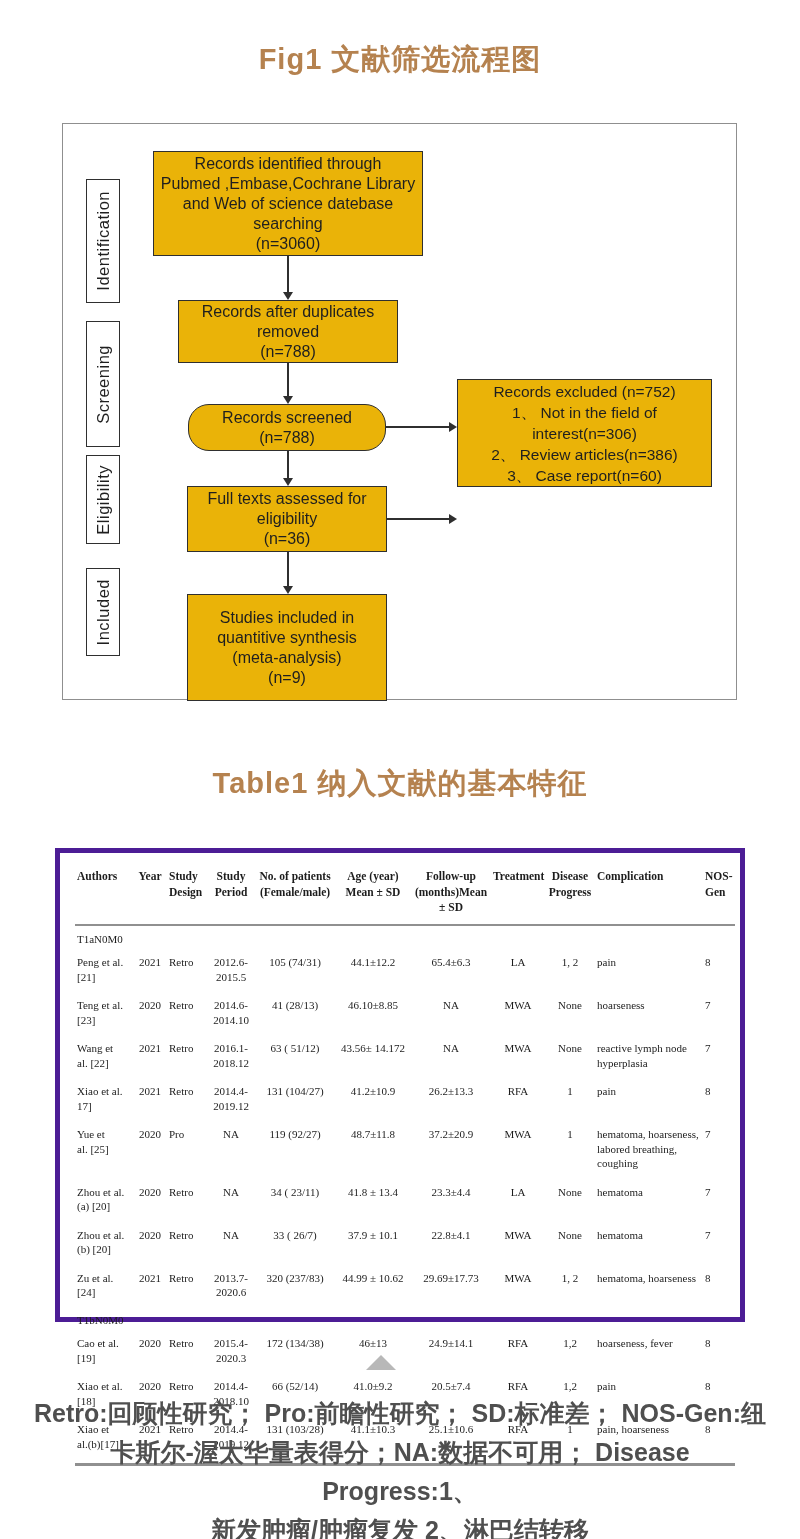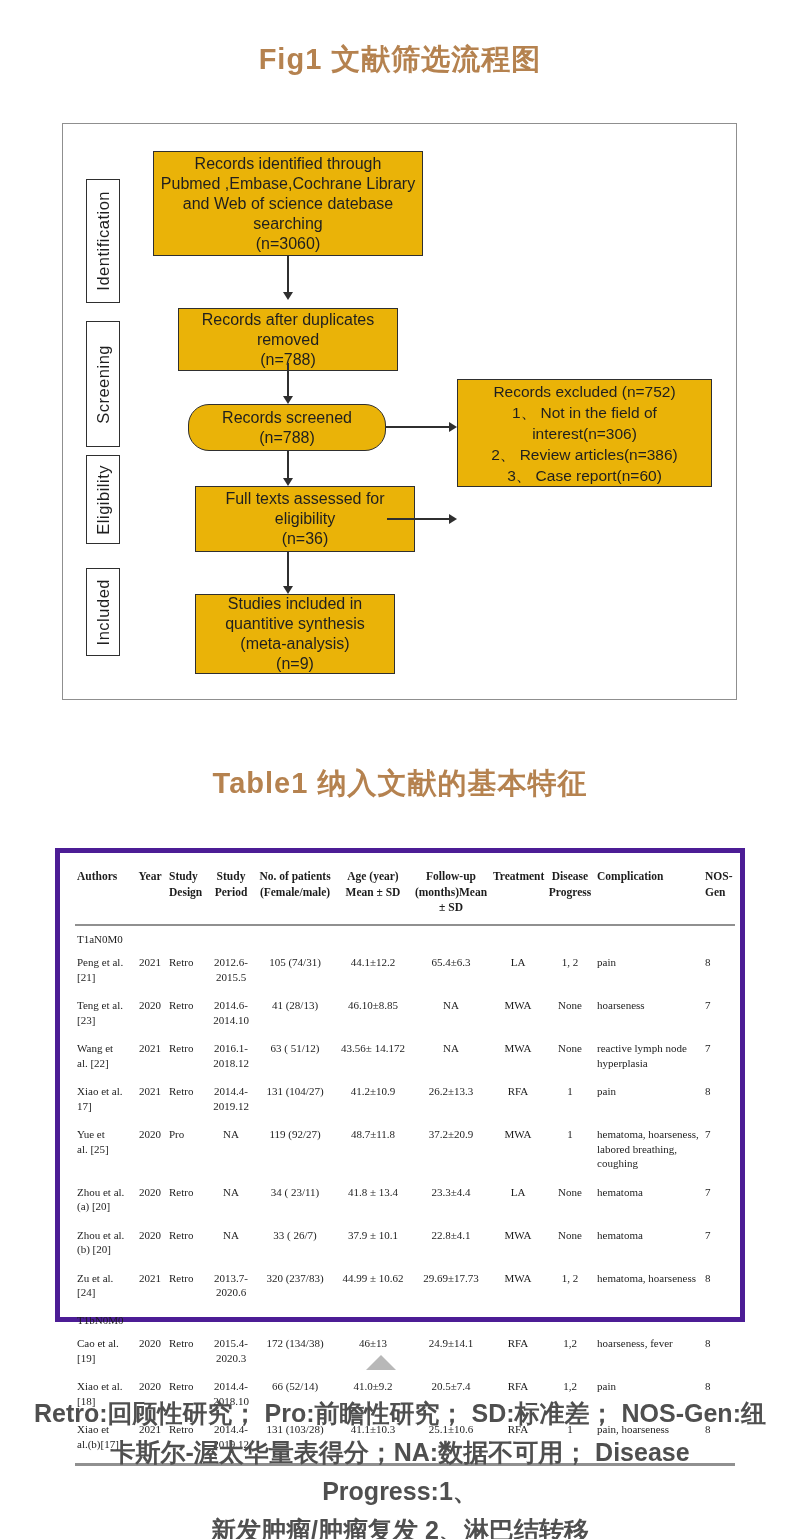--- a/index.html
+++ b/index.html
@@ -65,24 +65,24 @@
     font-size: 16.5px;
     letter-spacing: 0.5px;
     white-space: nowrap;
   }
   #stage-identification { left: 23px; top: 55px;  width: 34px; height: 124px; }
   #stage-screening      { left: 23px; top: 197px; width: 34px; height: 126px; }
   #stage-eligibility    { left: 23px; top: 331px; width: 34px; height: 89px; }
   #stage-included       { left: 23px; top: 444px; width: 34px; height: 88px; }
 
   #box-identified { left: 90px;  top: 27px;  width: 270px; height: 105px; }
-  #box-duplicates { left: 115px; top: 184px; width: 220px; height: 63px; }
+  #box-duplicates { left: 115px; top: 176px; width: 220px; height: 63px; }
   #box-screened   { left: 125px; top: 280px; width: 198px; height: 47px; border-radius: 21px; }
-  #box-fulltext   { left: 132px; top: 362px; width: 220px; height: 66px; }
-  #box-included   { left: 132px; top: 470px; width: 200px; height: 80px; }
+  #box-fulltext   { left: 124px; top: 362px; width: 200px; height: 66px; }
+  #box-included   { left: 124px; top: 470px; width: 200px; height: 107px; }
   #box-excluded1  { left: 394px; top: 255px; width: 255px; height: 108px; font-size: 15.5px; line-height: 21px; }
   #box-excluded2  { left: 394px; top: 370px; width: 255px; height: 87px;  font-size: 15.5px; line-height: 21px; }
 
   .vline { position: absolute; width: 2px; background: #2f2f2f; }
   .hline { position: absolute; height: 2px; background: #2f2f2f; }
   .head-down {
     position: absolute; width: 0; height: 0;
     border-left: 5px solid transparent;
     border-right: 5px solid transparent;
     border-top: 8px solid #2f2f2f;

